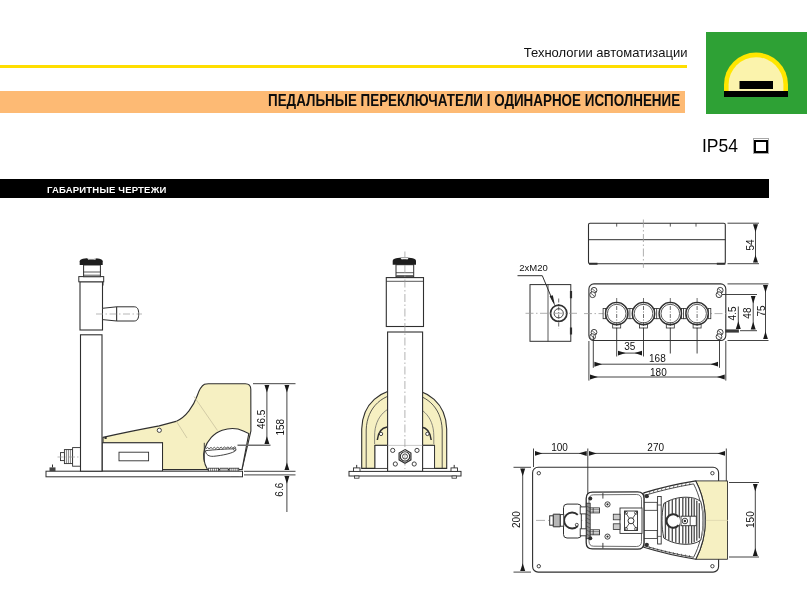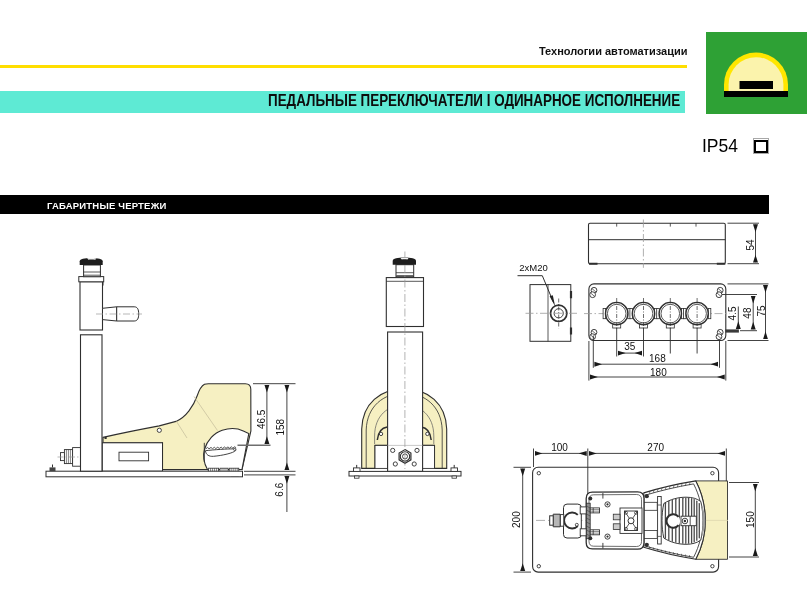--- a/index.html
+++ b/index.html
@@ -1,26 +1,26 @@
 <!DOCTYPE html>
 <html><head>
 <meta charset="utf-8">
 <style>
 html,body{margin:0;padding:0;}
 body{width:807px;height:601px;position:relative;background:#fff;overflow:hidden;
   font-family:"Liberation Sans",sans-serif;}
 .abs{position:absolute;}
-#toptext{top:44.5px;left:0;width:687.5px;text-align:right;font-size:11px;font-weight:bold;color:#111;}
+#toptext{top:44.5px;left:0;width:687.5px;text-align:right;font-size:13px;font-weight:normal;color:#111;}
 #yline{top:65px;left:0;width:687px;height:3px;background:#FFDE00;}
-#ybar{top:91px;left:0;width:685px;height:21.5px;background:#5eead4;}
+#ybar{top:91px;left:0;width:685px;height:21.5px;background:#fdba74;}
 #ybar span{position:absolute;right:5px;top:50%;transform:translateY(-60%) scaleX(0.824);transform-origin:right center;font-size:16.3px;font-weight:bold;color:#0d0d0d;white-space:nowrap;}
 #ip54{top:135.5px;left:702px;font-size:17.5px;font-weight:normal;color:#000;}
 #ipicon{top:138px;left:752.5px;width:14.5px;height:14px;border:1.5px solid #a8a8a8;background:#fff;}
 #ipicon div{position:absolute;left:0.8px;top:0.8px;width:9.6px;height:9.2px;border:2px solid #000;background:#fff;}
-#blackbar{top:179px;left:0;width:769px;height:19px;background:#000;color:#fff;font-size:9.5px;font-weight:bold;line-height:21.5px;padding-left:47px;box-sizing:border-box;letter-spacing:0.2px;margin-top:16px;}
+#blackbar{top:179px;left:0;width:769px;height:19px;background:#000;color:#fff;font-size:9.5px;font-weight:bold;line-height:21.5px;padding-left:47px;box-sizing:border-box;letter-spacing:0.2px;}
 #logo{top:32px;left:706px;width:101px;height:82px;}
 #draw{top:0;left:0;width:807px;height:601px;}
 </style>
 </head>
 <body>
 <div class="abs" id="toptext">Технологии автоматизации</div>
 <div class="abs" id="yline"></div>
 <div class="abs" id="ybar">
     <span>ПЕДАЛЬНЫЕ ПЕРЕКЛЮЧАТЕЛИ I ОДИНАРНОЕ ИСПОЛНЕНИЕ</span>
   </div>

